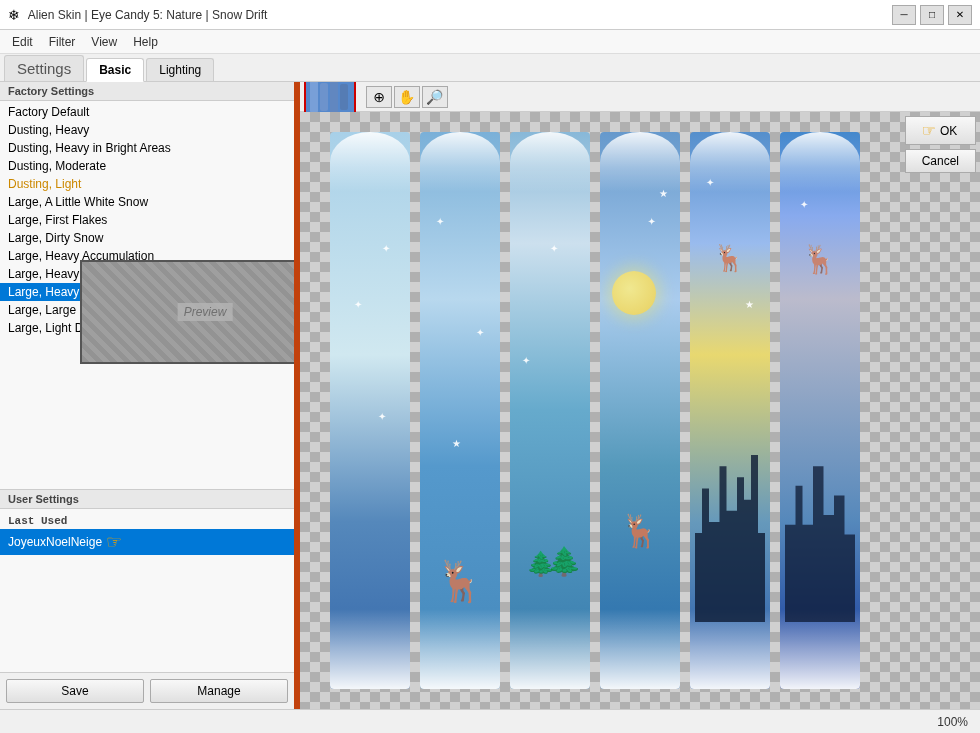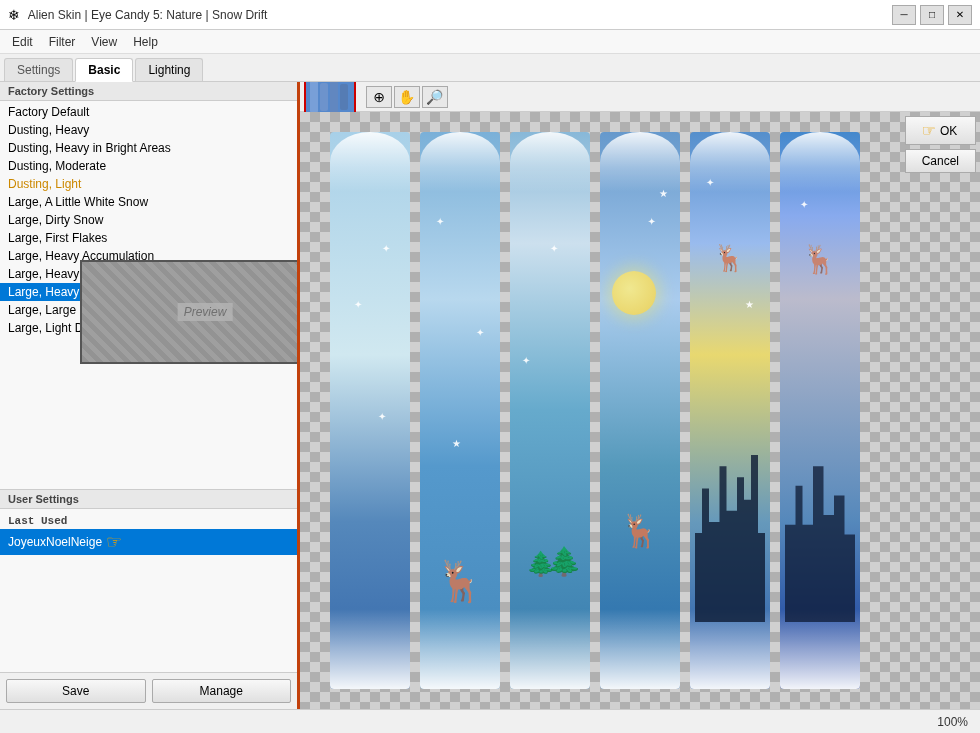--- a/index.html
+++ b/index.html
@@ -83,33 +83,33 @@
       font-size: 12px;
       margin-right: 2px;
       border-radius: 3px 3px 0 0;
     }
     .tab.active {
       background: #fff;
       border-bottom: 1px solid #fff;
       margin-bottom: -1px;
       font-weight: bold;
     }
-    .tab.settings { font-size: 12px; color: #555; }
+    .tab.settings { font-size: 15px; color: #555; }
 
     
     .main-layout {
       display: flex;
       height: calc(733px - 30px - 24px - 28px - 24px);
     }
 
     
     .left-panel {
       width: 300px;
       background: #f8f8f8;
-      border-right: 3px solid #c2410c;
+      border-right: 6px solid #c2410c;
       display: flex;
       flex-direction: column;
     }
 
     .preset-section {
       flex: 1;
       display: flex;
       flex-direction: column;
       min-height: 0;
     }
@@ -410,22 +410,22 @@
       <div class="section-header">Factory Settings</div>
       <div class="preset-list-container">
         <div class="preset-list">
 
           <div class="preset-item">Factory Default</div>
           <div class="preset-item">Dusting, Heavy</div>
           <div class="preset-item">Dusting, Heavy in Bright Areas</div>
           <div class="preset-item">Dusting, Moderate</div>
           <div class="preset-item yellow">Dusting, Light</div>
           <div class="preset-item">Large, A Little White Snow</div>
+          <div class="preset-item">Large, First Flakes</div>
           <div class="preset-item">Large, Dirty Snow</div>
-          <div class="preset-item">Large, First Flakes</div>
           <div class="preset-item">Large, Heavy Accumulation</div>
           <div class="preset-item" style="position:relative;">
             Large, Heavy Dusting on Bright Features, Large Drift
             
             <div style="position:absolute; top:-5px; left:80px; width:250px; height:104px; background:#888; border:2px solid #555; z-index:200; overflow:hidden; display:flex; align-items:center; justify-content:center;">
               <div style="width:100%; height:100%; background: repeating-linear-gradient(45deg, #999, #999 5px, #aaa 5px, #aaa 10px); position:relative; opacity:0.7;">
                 <div style="position:absolute; top:50%; left:50%; transform:translate(-50%,-50%); color:#666; font-size:12px; font-style:italic; white-space:nowrap; background:rgba(200,200,200,0.8); padding:2px 6px;">Preview</div>
               </div>
             </div>
           </div>

